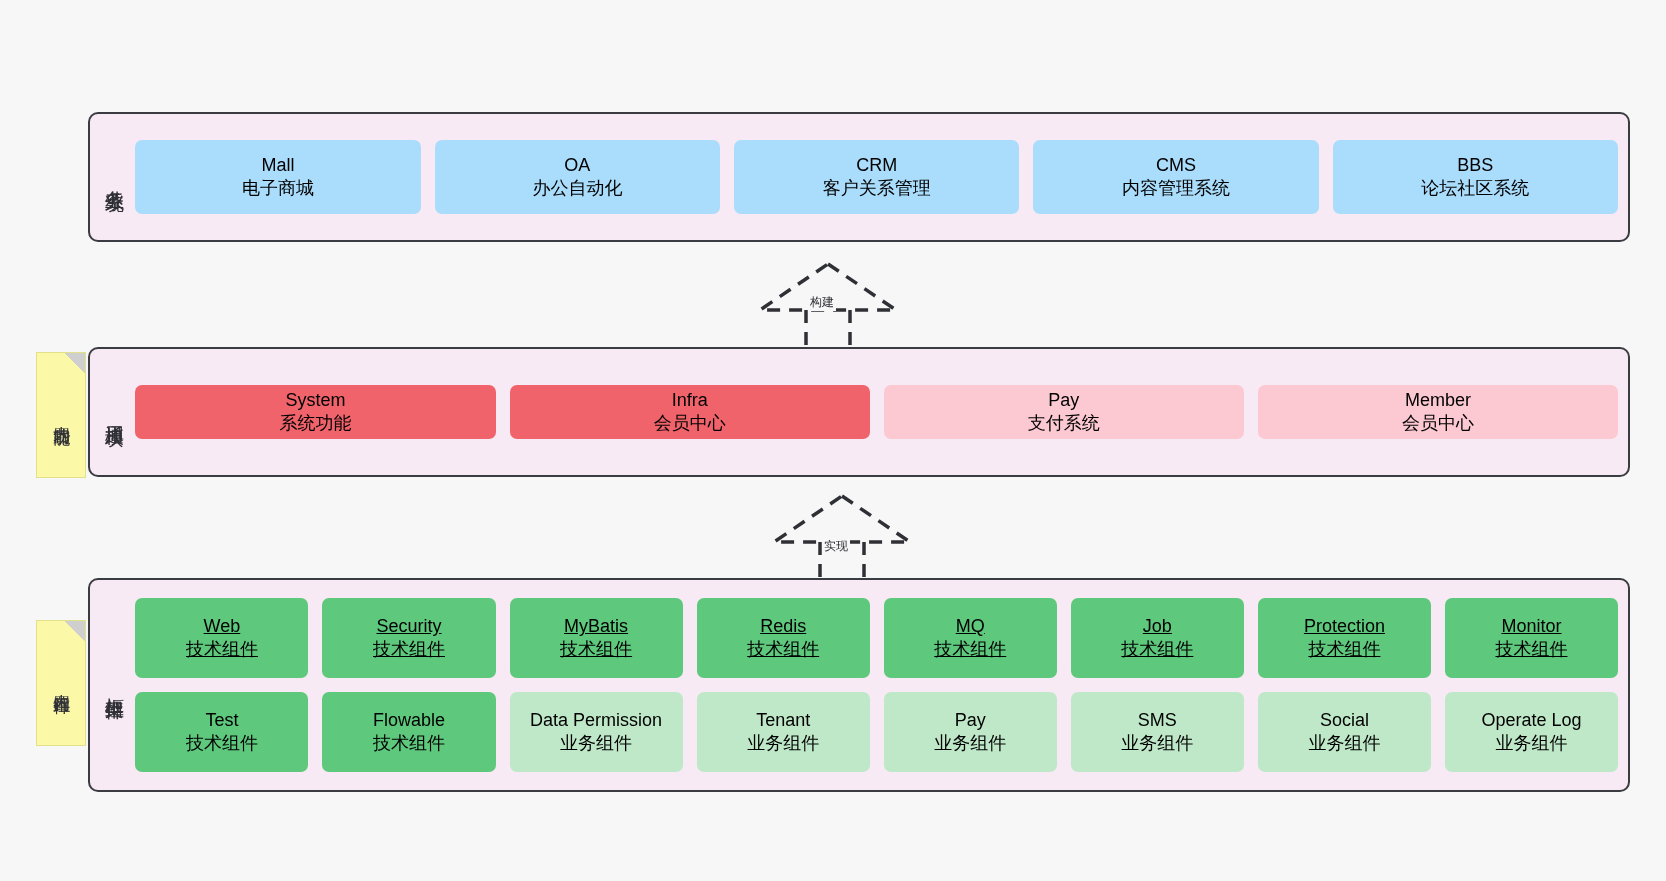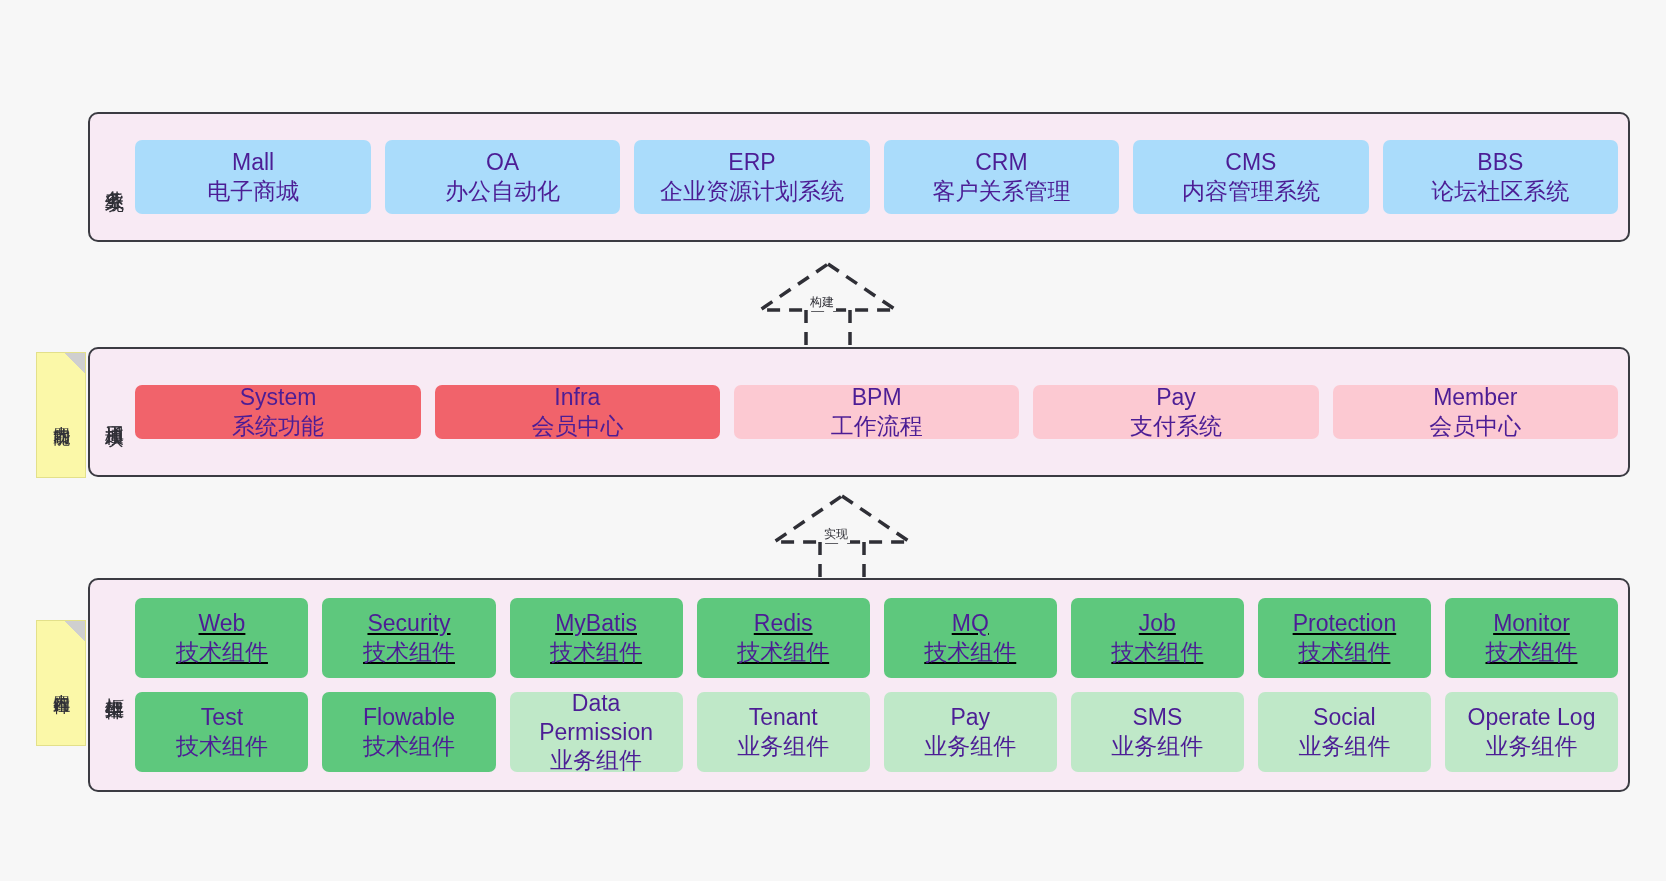--- a/index.html
+++ b/index.html
@@ -62,22 +62,22 @@
 
   
   .card {
     flex: 1 1 0;
     border-radius: 7px;
     display: flex;
     flex-direction: column;
     align-items: center;
     justify-content: center;
     text-align: center;
-    color: #4c1d95;
-    font-size: 23px;
+    color: #000000;
+    font-size: 18px;
     line-height: 1.26;
     padding: 6px 12px;
     min-width: 0;
   }
   .card .t-en { white-space: nowrap; }
   .card .t-cn { white-space: nowrap; }
   .card.wrap .t-en { white-space: normal; }
 
   .card.blue        { background: #aadcfb; }
   .card.red         { background: #f1636b; }
@@ -139,24 +139,20 @@
         <div class="card blue">
           <span class="t-en">Mall</span>
           <span class="t-cn">电子商城</span>
         </div>
 
         <div class="card blue">
           <span class="t-en">OA</span>
           <span class="t-cn">办公自动化</span>
         </div>
 
-        <div class="card blue">
-          <span class="t-en">ERP</span>
-          <span class="t-cn">企业资源计划系统</span>
-        </div>
 
         <div class="card blue">
           <span class="t-en">CRM</span>
           <span class="t-cn">客户关系管理</span>
         </div>
 
         <div class="card blue">
           <span class="t-en">CMS</span>
           <span class="t-cn">内容管理系统</span>
         </div>
@@ -194,24 +190,20 @@
         <div class="card red">
           <span class="t-en">System</span>
           <span class="t-cn">系统功能</span>
         </div>
 
         <div class="card red">
           <span class="t-en">Infra</span>
           <span class="t-cn">会员中心</span>
         </div>
 
-        <div class="card pink">
-          <span class="t-en">BPM</span>
-          <span class="t-cn">工作流程</span>
-        </div>
 
         <div class="card pink">
           <span class="t-en">Pay</span>
           <span class="t-cn">支付系统</span>
         </div>
 
         <div class="card pink">
           <span class="t-en">Member</span>
           <span class="t-cn">会员中心</span>
         </div>
@@ -220,21 +212,21 @@
       </div>
     </div>
   </div>
 
   <div class="connector" id="connector-implement" style="left:772px; top:494px; width:140px; height:84px;">
     <svg width="140" height="84" viewBox="0 0 140 84">
       <path d="M 70 2 L 138 48 L 2 48 Z" fill="none" stroke="#2f2f36" stroke-width="3.5" stroke-dasharray="13,9" stroke-linecap="butt"></path>
       <path d="M 48 48 L 48 84" fill="none" stroke="#2f2f36" stroke-width="3.5" stroke-dasharray="13,9"></path>
       <path d="M 92 48 L 92 84" fill="none" stroke="#2f2f36" stroke-width="3.5" stroke-dasharray="13,9"></path>
     </svg>
-    <span class="connector-label" style="left:50px; top:32px;">实现</span>
+    <span class="connector-label" style="left:50px; top:44px;">实现</span>
   </div>
 
   <div class="note" id="note-builtin-component" style="left:36px; top:620px; width:50px; height:126px;">
     <span class="note-fold"></span>
     <span class="note-text">内置组件</span>
   </div>
 
   <div class="layer" id="layer-framework-component" style="left:88px; top:578px; width:1542px; height:214px;">
     <div class="layer-label">框架组件</div>
     <div class="layer-body">

